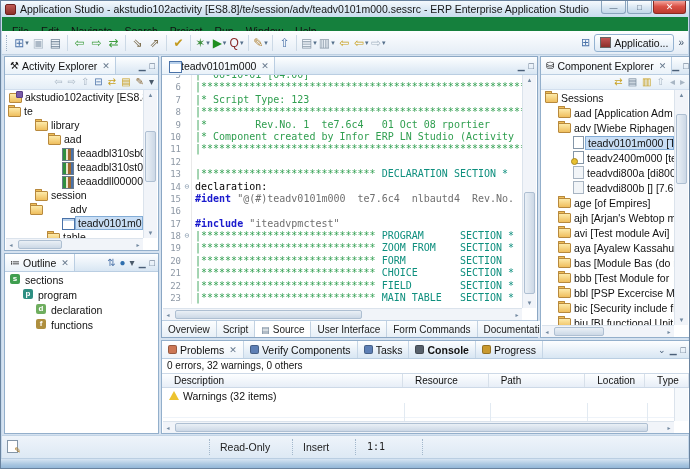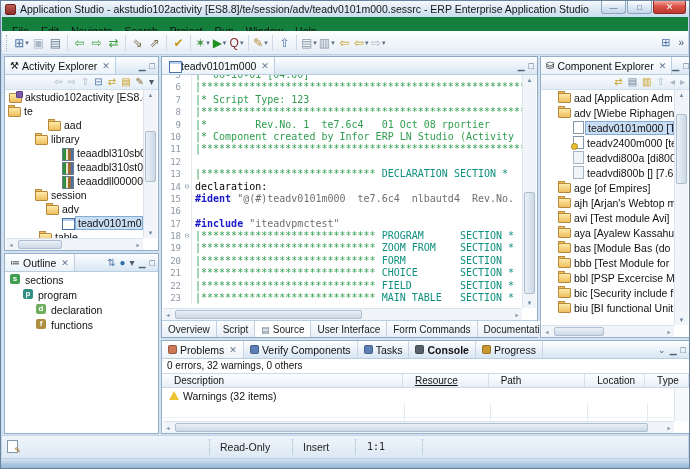--- a/index.html
+++ b/index.html
@@ -229,20 +229,24 @@
           <span class="tb-glyph" style="color: rgb(200, 160, 32);">⇦</span>
           <span class="dd">▾</span>
         </span>
         <span class="tb-btn">
           <span class="tb-glyph" style="color: rgb(168, 182, 196);">⇨</span>
           <span class="dd">▾</span>
         </span>
       </span>
     <span class="tb-right">
       <span class="persp-open">⊞</span>
+      <span class="persp-btn">
+        <span class="persp-icon"></span>
+        <span>Applicatio...</span>
+      </span>
       <span class="overflow-chevron">»</span>
     </span>
   </div>
 
   <div class="workbench">
 
     <div class="view" id="activity-view">
       <div class="view-head">
         <span class="vtab-sel">
           <span class="vtab-icon">⚒</span>
@@ -266,53 +270,53 @@
         </div>
       <div class="tree" id="activity-tree">
           <div class="trow trow14" style="padding-left: 2px;">
             <span class="ic ic-project"></span>
             <span class="tlabel">akstudio102activity [ES8.8]</span>
           </div>
           <div class="trow trow14" style="padding-left: 1px;">
             <span class="ic ic-folder"></span>
             <span class="tlabel">te</span>
           </div>
+          <div class="trow trow14" style="padding-left: 28px;">
+            <span class="ic ic-folder"></span>
+            <span class="tlabel">library</span>
+          </div>
           <div class="trow trow14" style="padding-left: 41px;">
             <span class="ic ic-folder"></span>
             <span class="tlabel">aad</span>
-          </div>
-          <div class="trow trow14" style="padding-left: 28px;">
-            <span class="ic ic-folder"></span>
-            <span class="tlabel">library</span>
           </div>
           <div class="trow trow14" style="padding-left: 54px;">
             <span class="ic ic-library-doc"></span>
             <span class="tlabel">teaadbl310sb00</span>
           </div>
           <div class="trow trow14" style="padding-left: 54px;">
             <span class="ic ic-library-doc"></span>
             <span class="tlabel">teaadbl310st00</span>
           </div>
           <div class="trow trow14" style="padding-left: 54px;">
             <span class="ic ic-library-doc"></span>
             <span class="tlabel">teaaddll000001</span>
           </div>
           <div class="trow trow14" style="padding-left: 28px;">
             <span class="ic ic-folder"></span>
             <span class="tlabel">session</span>
           </div>
-          <div class="trow trow14" style="padding-left: 39px;">
+          <div class="trow trow14" style="padding-left: 23px; gap: 24px;">
             <span class="ic ic-folder"></span>
             <span class="tlabel">adv</span>
           </div>
           <div class="trow trow14" style="padding-left: 54px;">
             <span class="ic ic-session-doc"></span>
             <span class="tlabel sel">teadv0101m000</span>
           </div>
-          <div class="trow trow14" style="padding-left: 32px;">
+          <div class="trow trow14" style="padding-left: 40px;">
             <span class="ic ic-folder"></span>
             <span class="tlabel">table</span>
           </div>
         </div>
       <div class="vscroll" id="activity-vscroll">
         <span class="sarr" style="top:0;">▲</span>
         <span class="vthumb" style="top:28%;height:34%;"></span>
         <span class="sarr" style="bottom:0;">▼</span>
       </div>
       <div class="hscroll" id="activity-hscroll">
@@ -437,20 +441,24 @@
       </div>
       <div class="vtoolbar" id="component-toolbar">
           <span class="vt-icon" style="color: rgb(200, 160, 32);">⇄</span>
           <span class="vt-icon" style="color: rgb(107, 127, 147);">▤</span>
           <span class="vt-icon" style="color: rgb(200, 160, 32);">▥</span>
           <span class="vt-icon" style="color: rgb(168, 182, 196);">⇧</span>
           <span class="vt-icon" style="color: rgb(168, 182, 196);">◂</span>
           <span class="vt-icon" style="color: rgb(168, 182, 196);">▸</span>
         </div>
       <div class="tree" id="component-tree">
+          <div class="trow trow15" style="padding-left: 2px;">
+            <span class="ic ic-folder"></span>
+            <span class="tlabel">Sessions</span>
+          </div>
           <div class="trow trow15" style="padding-left: 15px;">
             <span class="ic ic-folder"></span>
             <span class="tlabel">aad [Application Adm</span>
           </div>
           <div class="trow trow15" style="padding-left: 15px;">
             <span class="ic ic-folder"></span>
             <span class="tlabel">adv [Wiebe Riphagen]</span>
           </div>
           <div class="trow trow15" style="padding-left: 28px;">
             <span class="ic ic-doc"></span>
@@ -542,21 +550,21 @@
           </span>
           <span class="vhead-btns">
             <span>⌄</span>
             <span>▁</span>
             <span>□</span>
           </span>
         </div>
       <div class="psummary">0 errors, 32 warnings, 0 others</div>
       <div class="ptable-head" id="problems-header">
           <span class="pth" style="width: 242px;">Description</span>
-          <span class="pth" style="width: 86px; text-decoration: underline;">Resource</span>
+          <span class="pth" style="width: 86px;">Resource</span>
           <span class="pth" style="width: 97px;">Path</span>
           <span class="pth" style="width: 60px;">Location</span>
           <span class="pth" style="width: 44px;">Type</span>
         </div>
       <div class="pbody" id="problems-body">
           <span class="pcol-line" style="left: 241px;"></span>
           <span class="pcol-line" style="left: 327px;"></span>
           <span class="pcol-line" style="left: 424px;"></span>
           <span class="pcol-line" style="left: 484px;"></span>
           <div class="prow">

